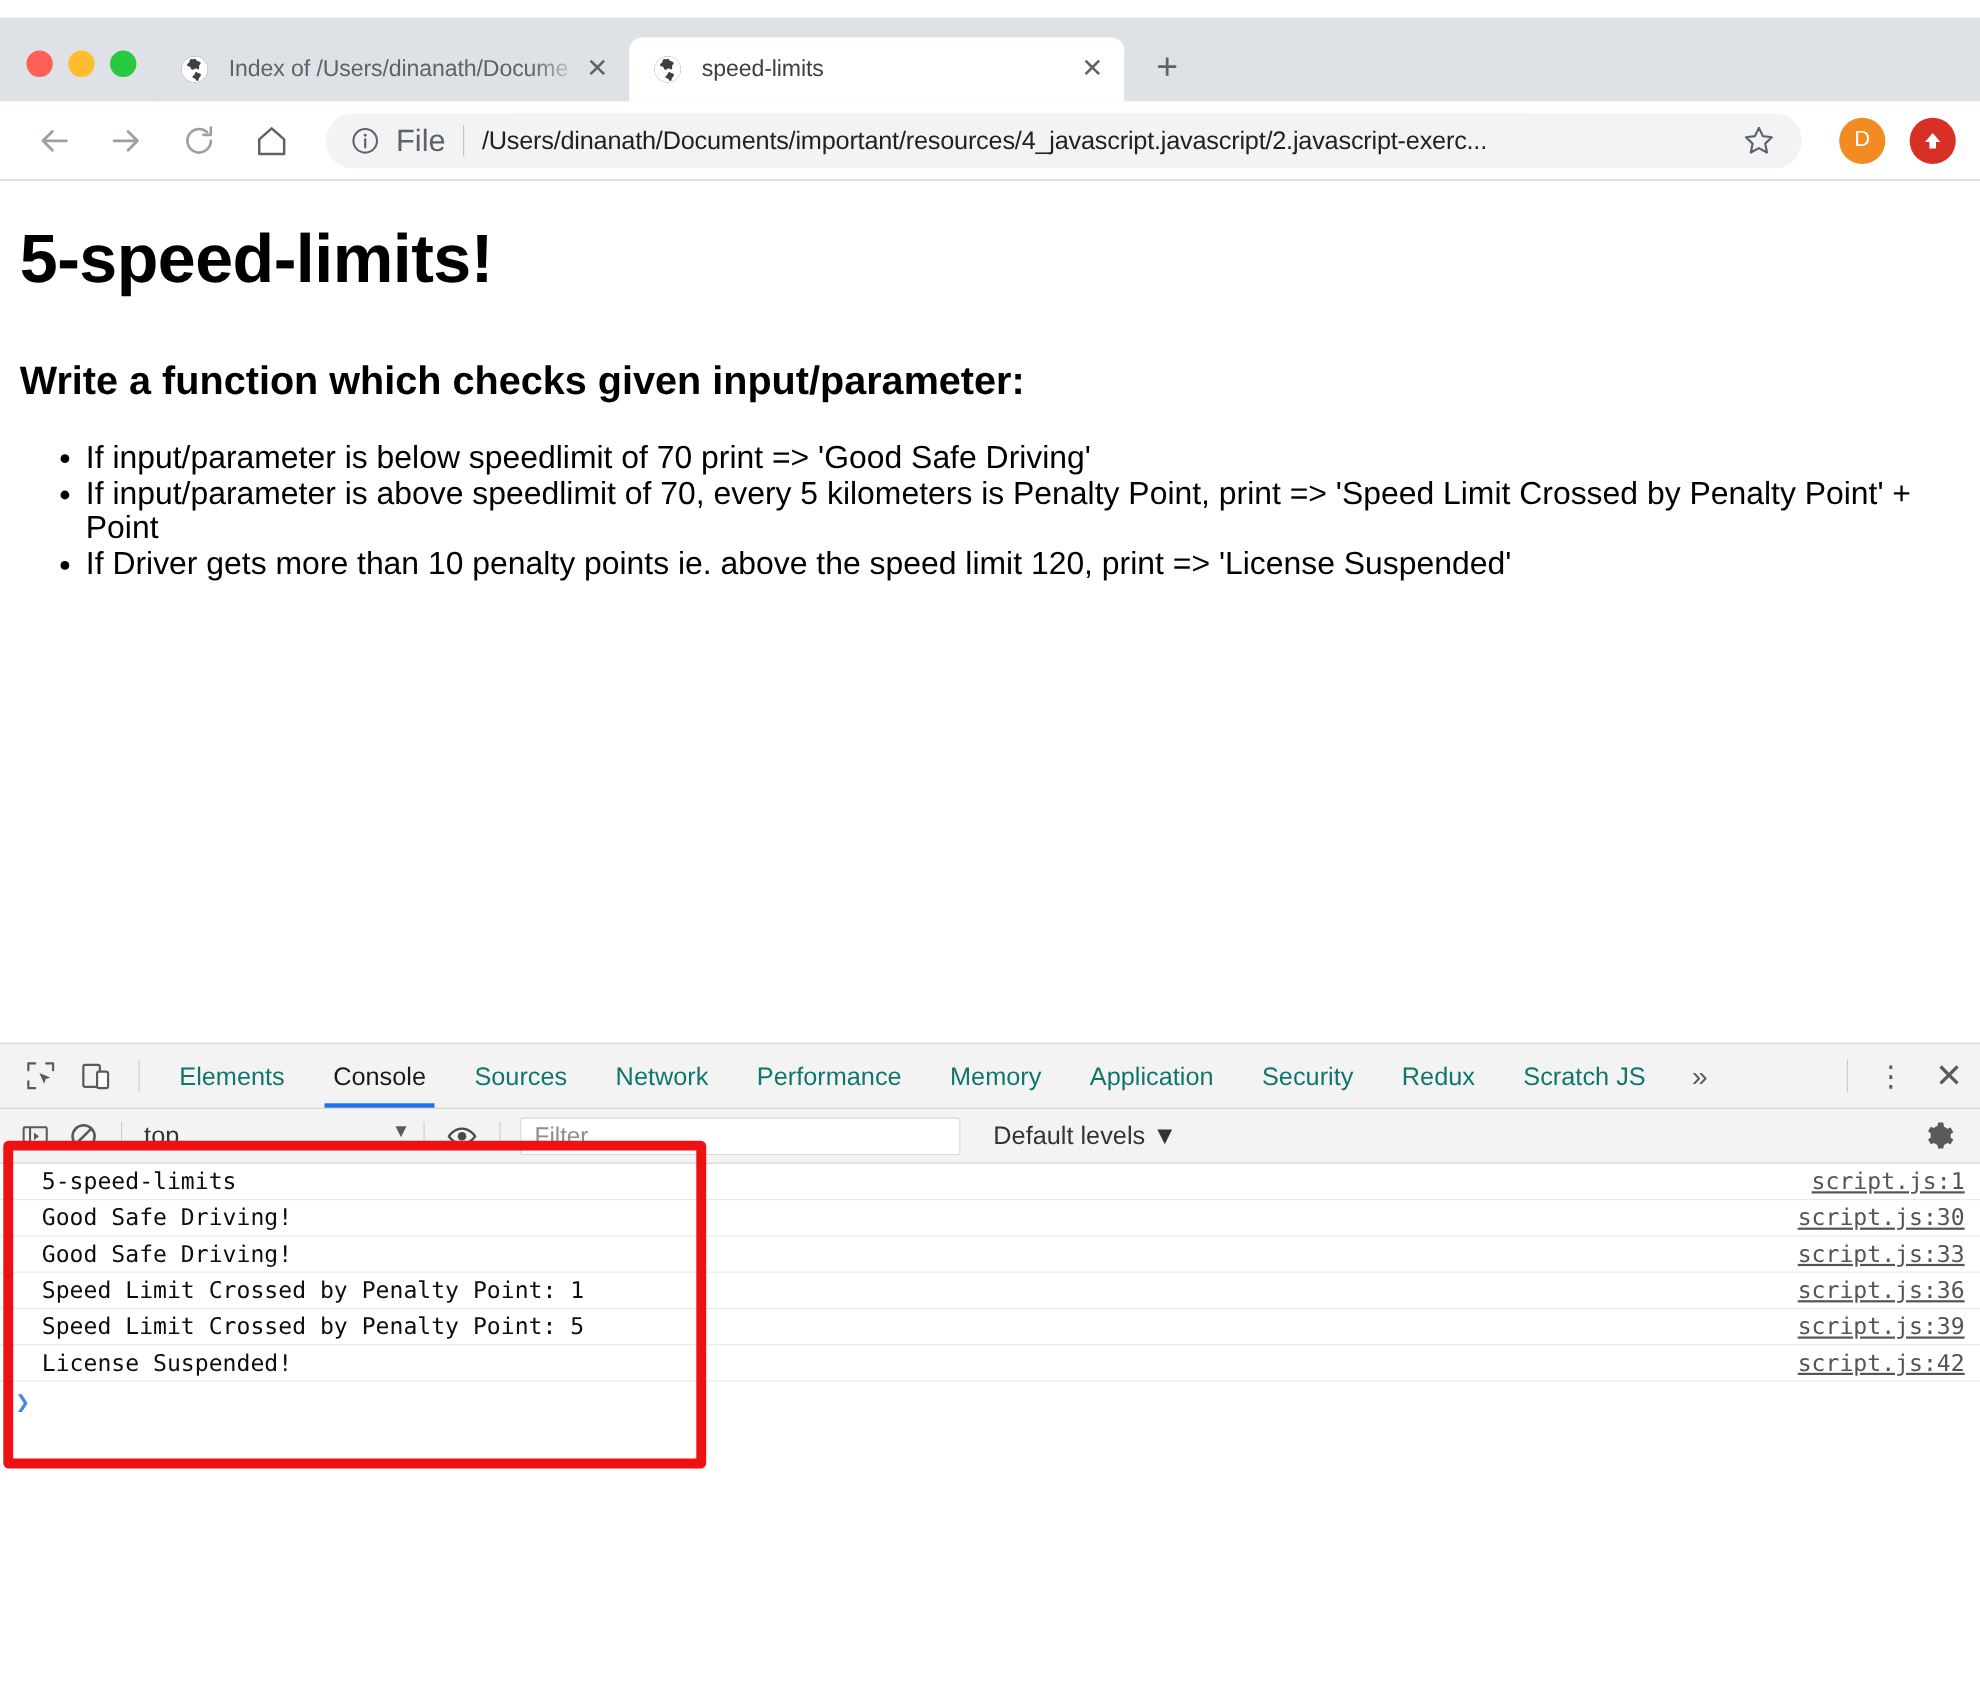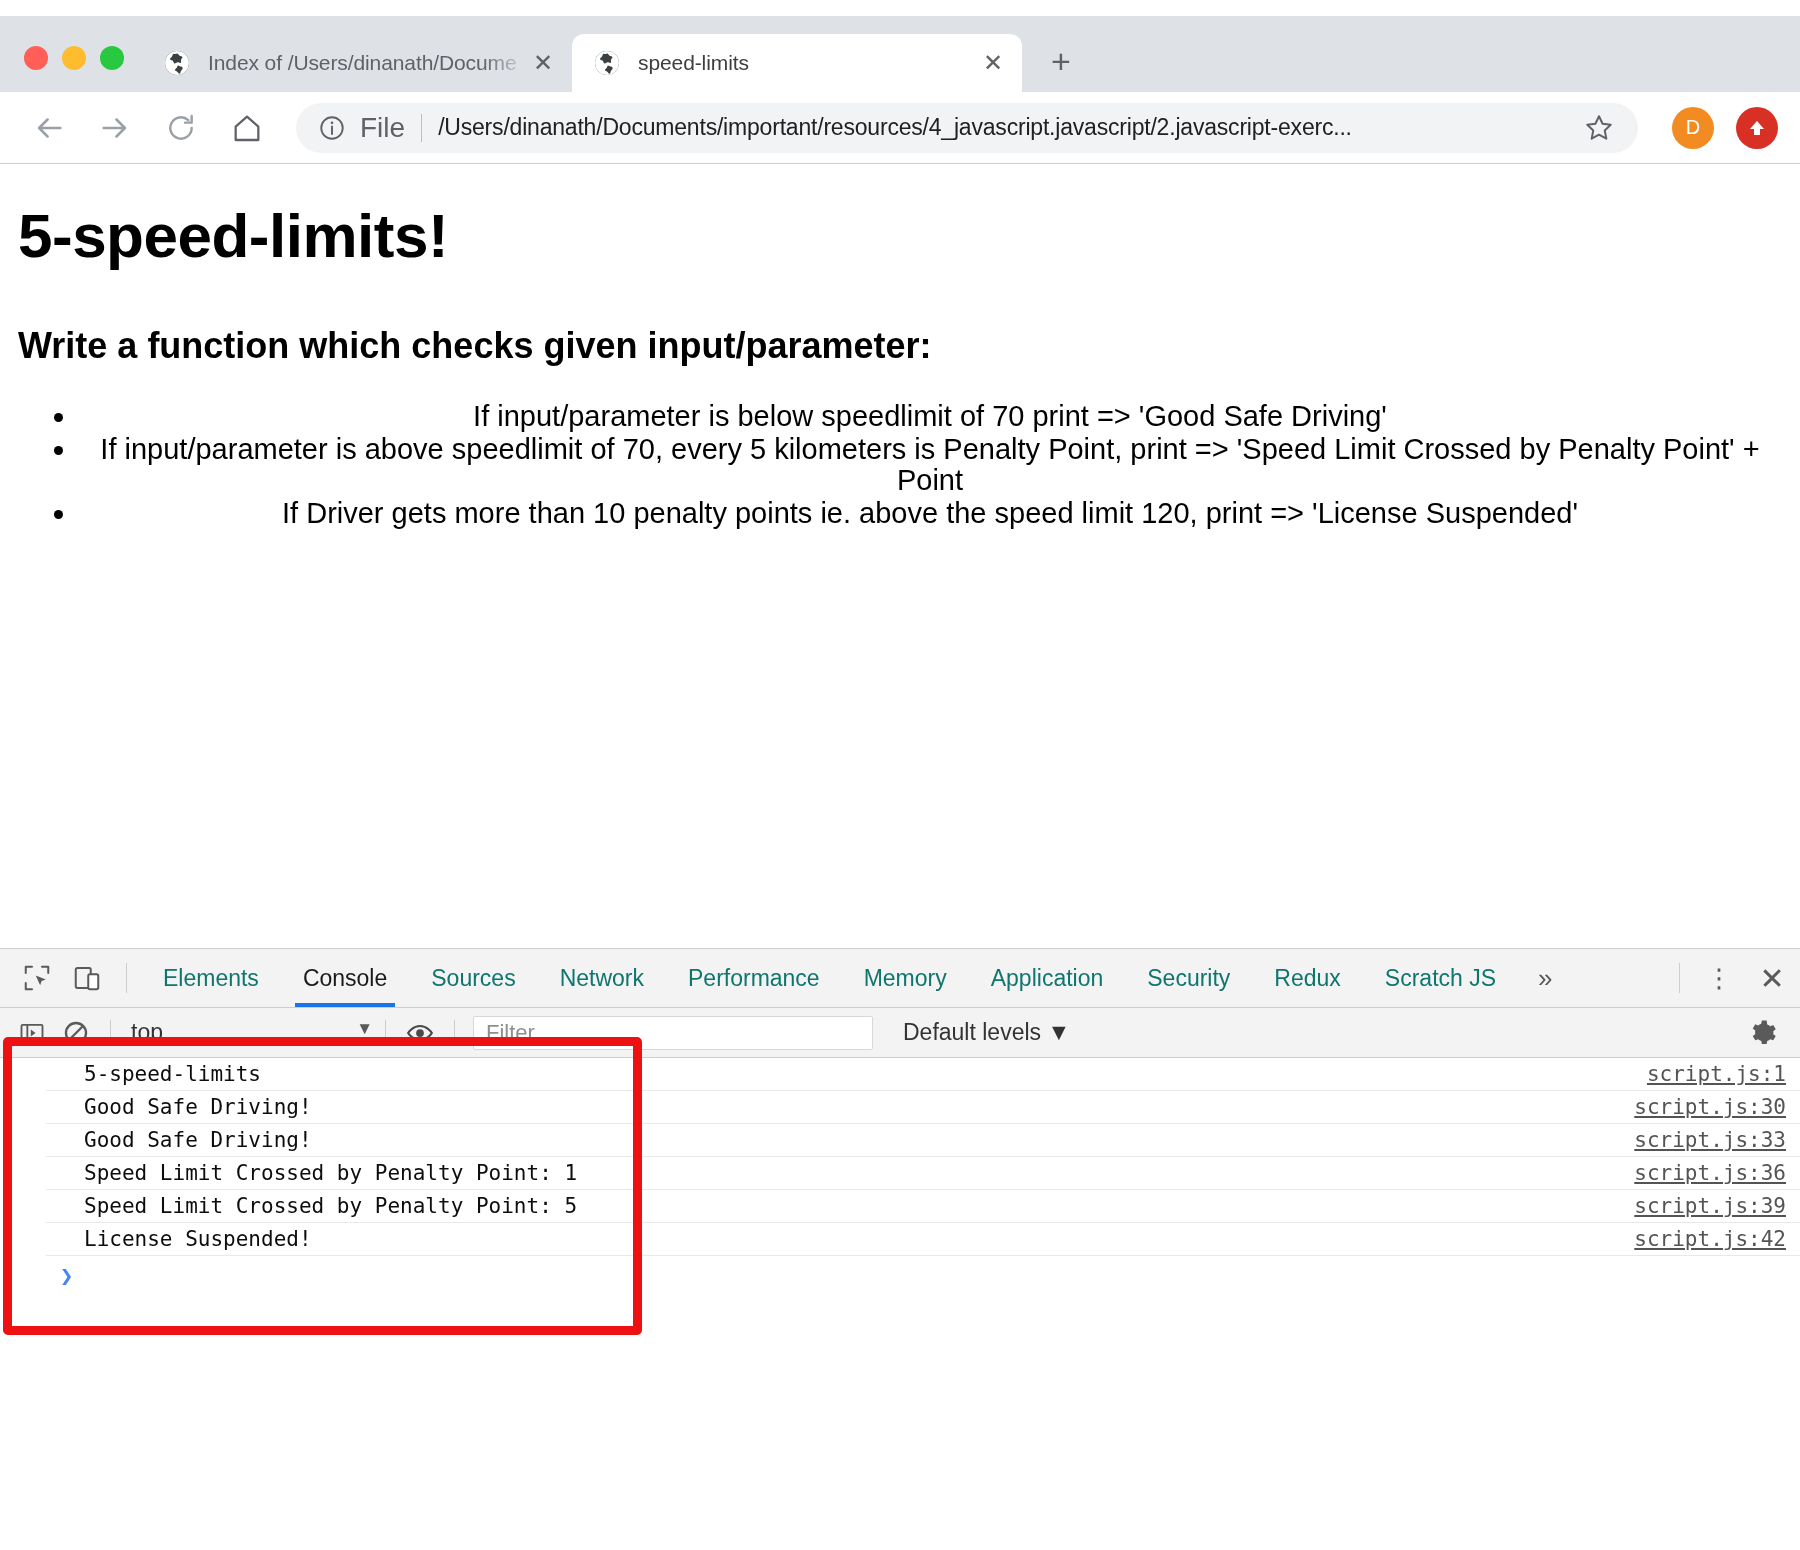--- a/index.html
+++ b/index.html
@@ -198,21 +198,20 @@
   .page-list {
     margin: 34px 0 0 0;
     padding-left: 60px;
     list-style-type: disc;
   }
   .page-list li {
     font-size: 29px;
     line-height: 1.07;
     color: #000000;
     margin-bottom: 2px;
-    text-align: center;
   }
 
   
   .devtools {
     position: absolute;
     left: 0;
     right: 0;
     top: 948px;
     bottom: 0;
     background: #ffffff;
@@ -326,21 +325,21 @@
     white-space: nowrap;
   }
   .fb-gear {
     margin-left: auto;
     width: 54px;
     display: flex; align-items: center; justify-content: center;
     flex: 0 0 54px;
   }
 
   
-  .console-area { position: relative; background:#ffffff;padding-left:46px; }
+  .console-area { position: relative; background:#ffffff; }
   .console-row {
     height: 33px;
     border-bottom: 1px solid #e8e8e8;
     display: flex;
     align-items: center;
     padding: 0 14px 0 38px;
     box-sizing: border-box;
     font-family: "DejaVu Sans Mono", monospace;
     font-size: 21px;
     color: #0d0d0d;

